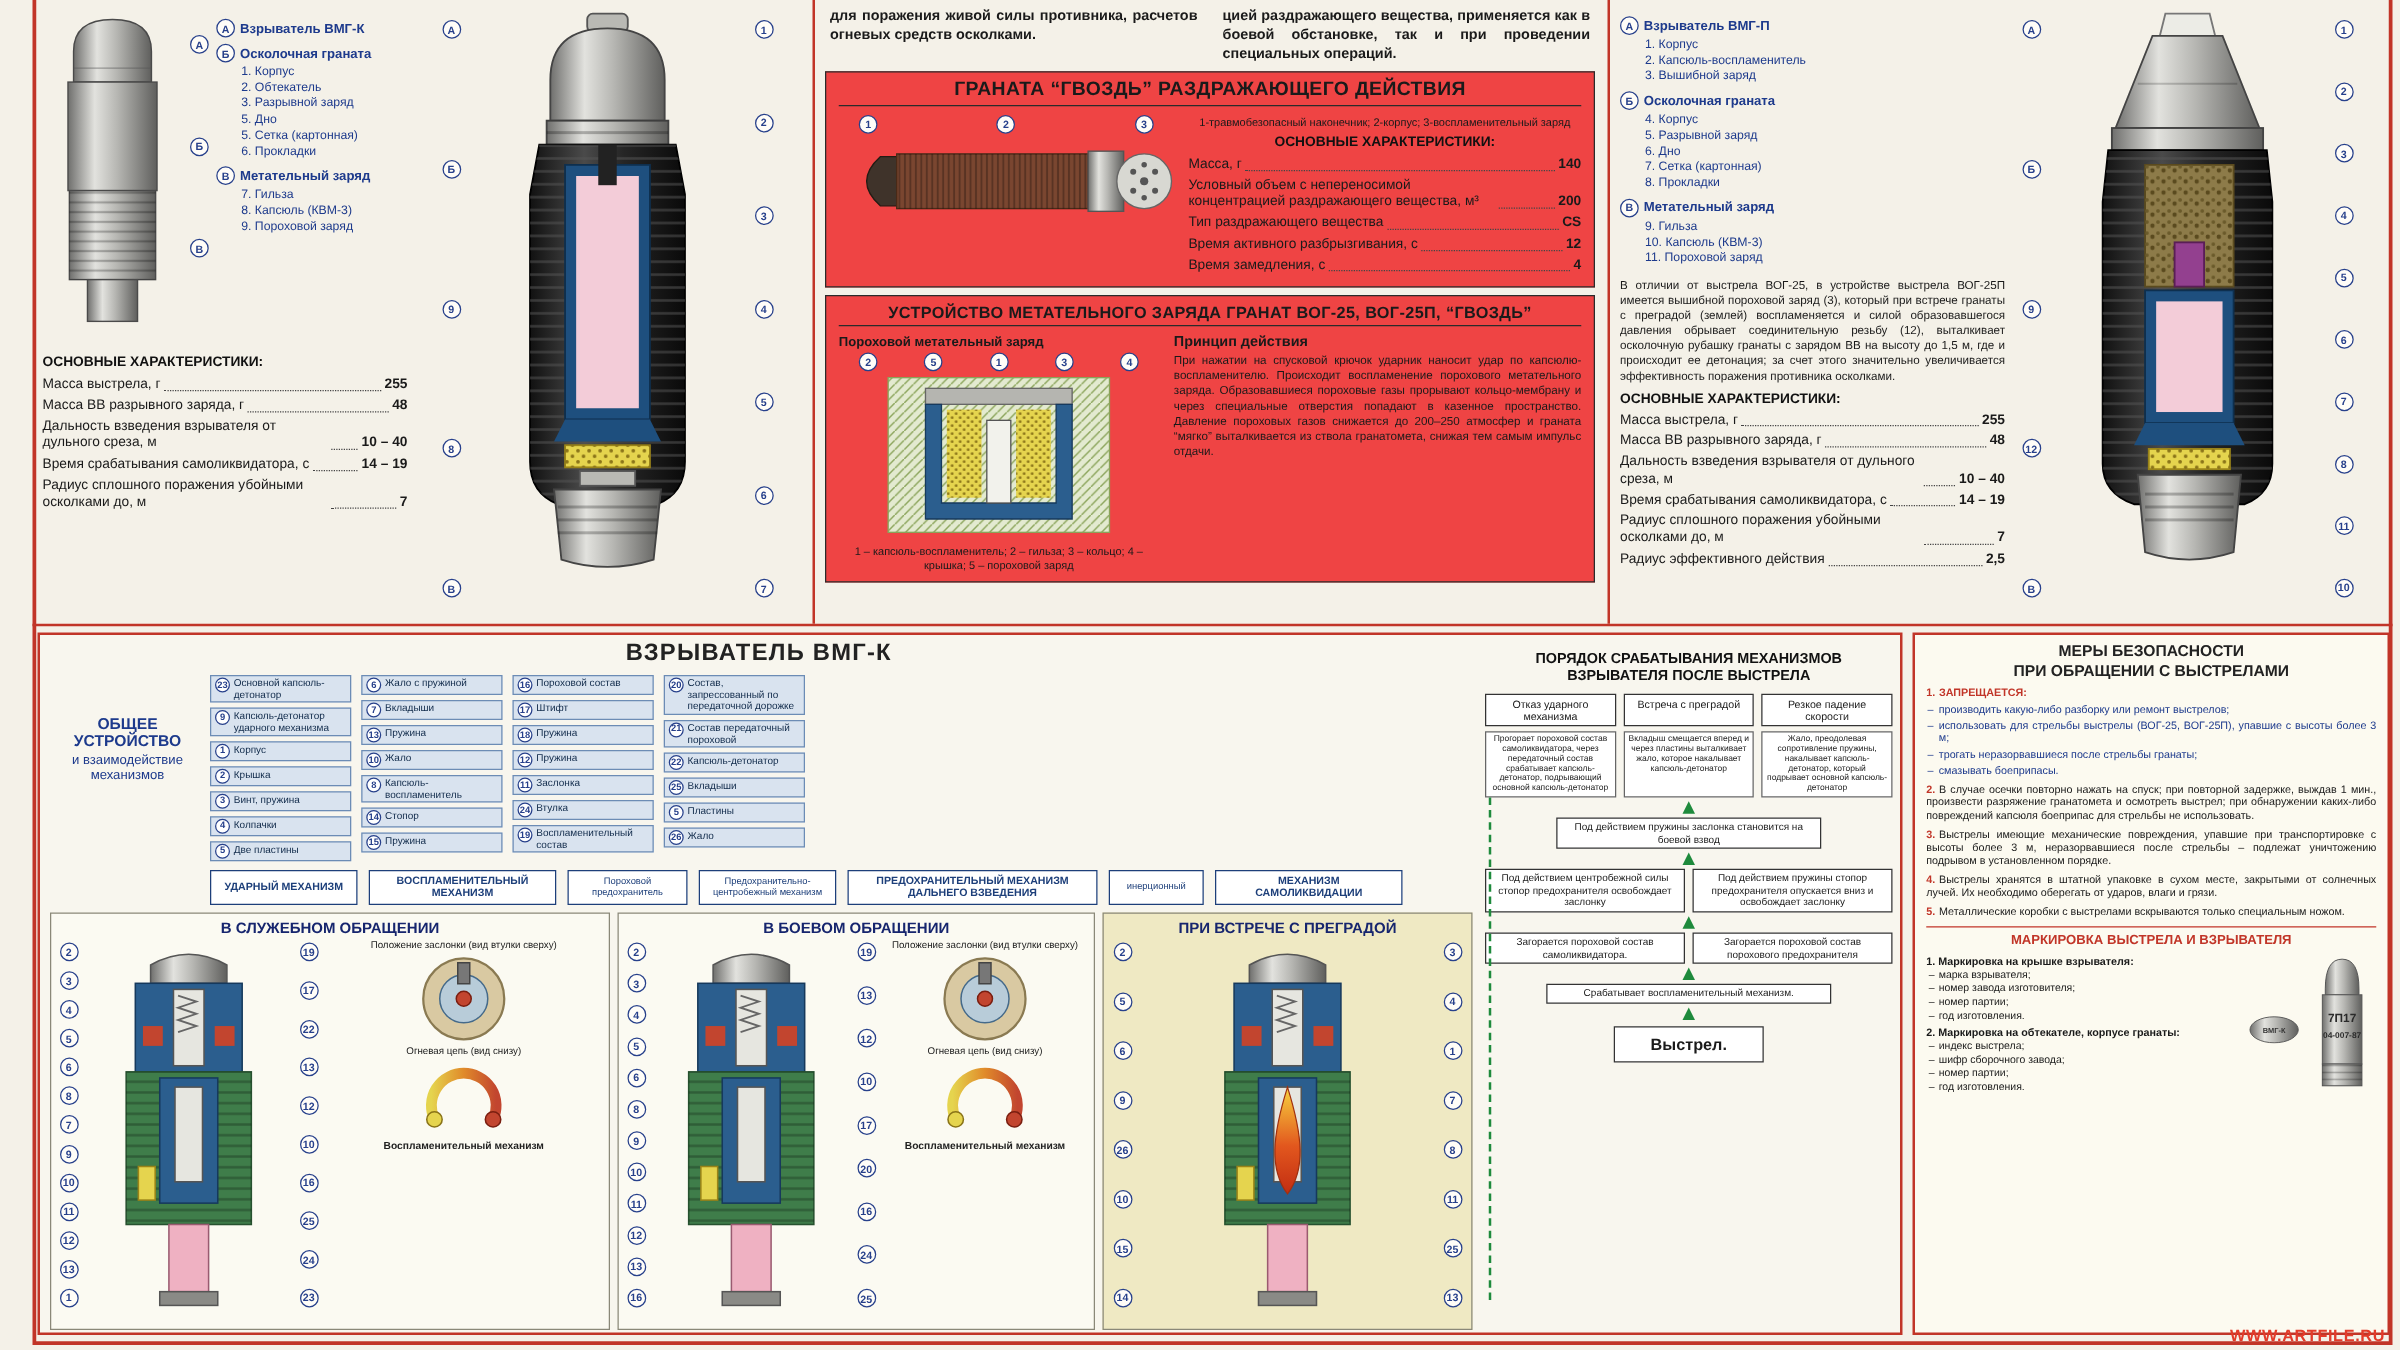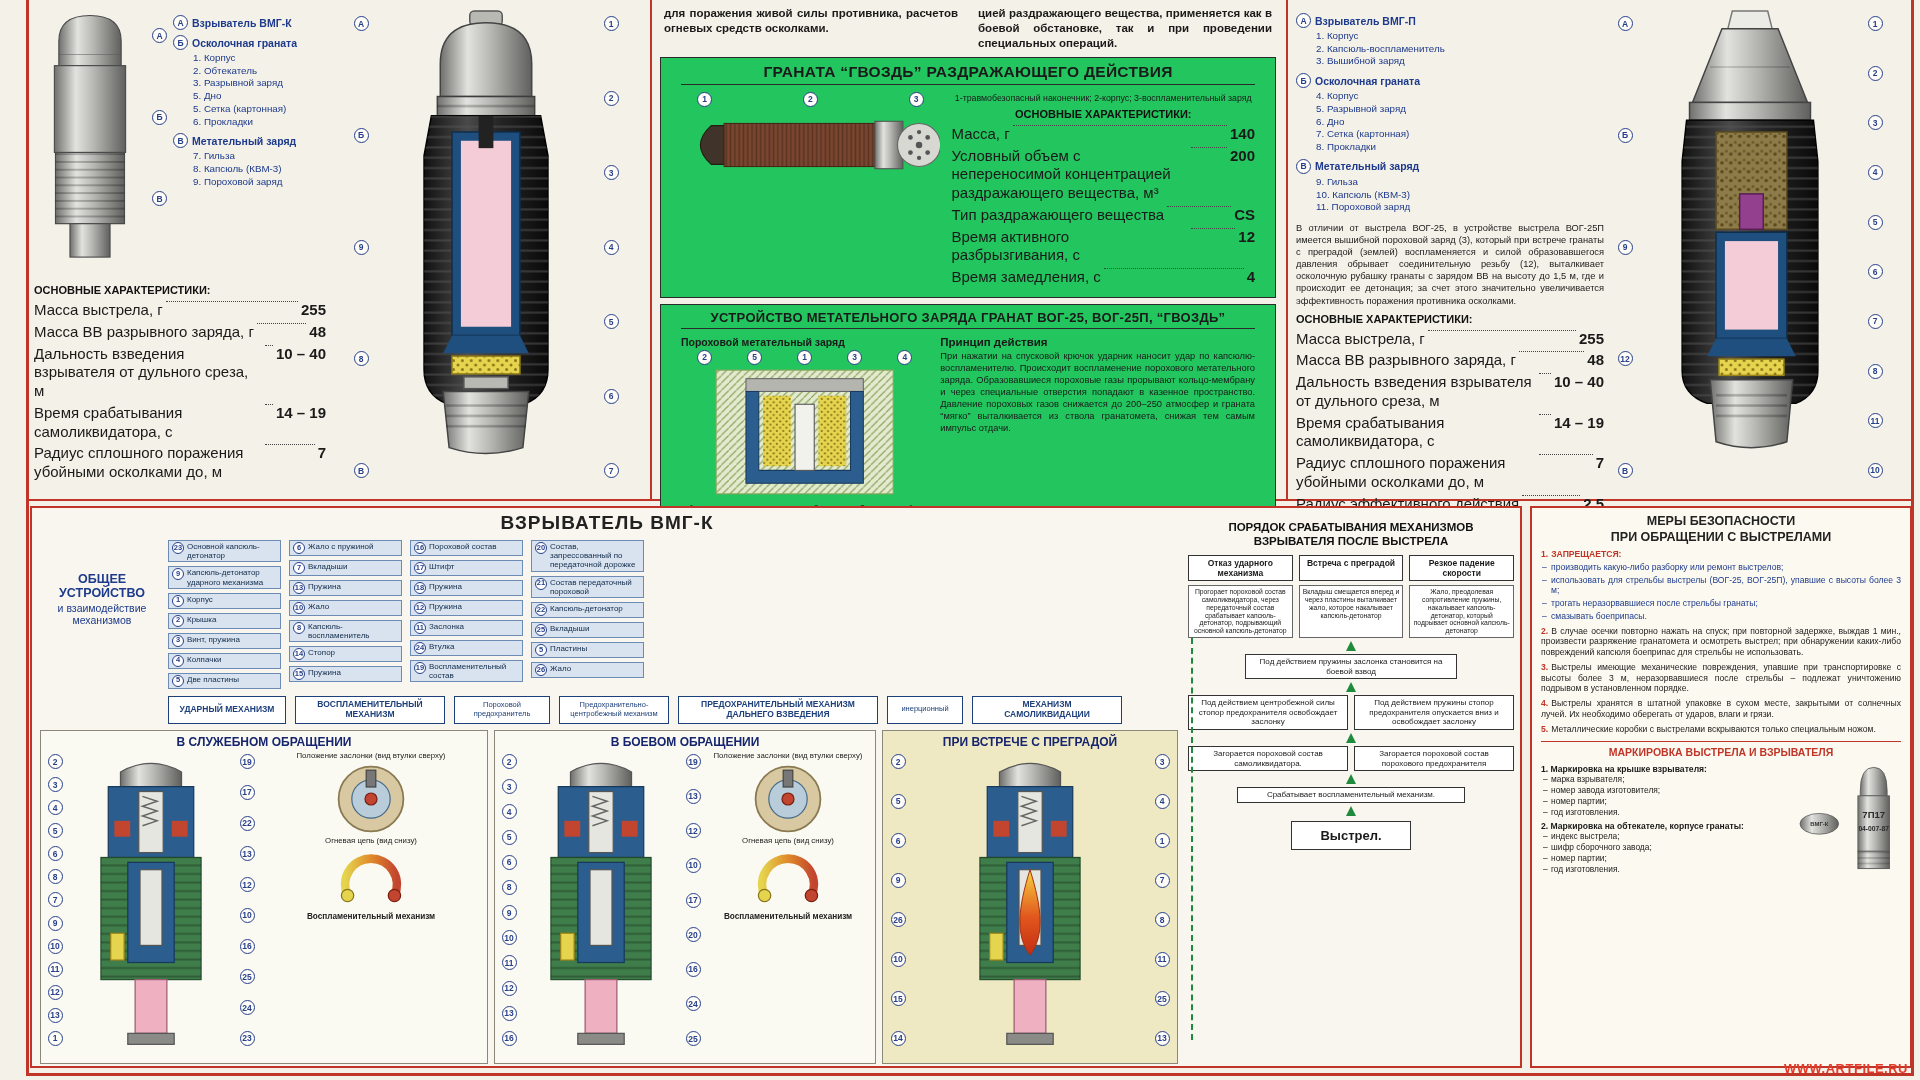--- a/index.html
+++ b/index.html
@@ -7,21 +7,21 @@
 body{font-family:"Liberation Sans","DejaVu Sans",sans-serif;background:#d8d4c8;color:#1a1a1a}
 .poster{position:relative;width:1920px;height:1080px;background:#f4f1e8;overflow:hidden}
 .frame{position:absolute;left:26px;top:-6px;width:1888px;height:1082px;border:3px solid #c13528;pointer-events:none;z-index:5}
 .vline{position:absolute;top:0;width:2px;height:499px;background:#c13528}
 .hline{position:absolute;left:26px;top:499px;width:1888px;height:2px;background:#c13528}
 
 .co{width:15px;height:15px;border-radius:50%;border:1.2px solid #27408b;color:#27408b;font-size:8.5px;font-weight:bold;display:flex;align-items:center;justify-content:center;background:#fffdf8;flex:none}
 .strip{display:flex;flex-direction:column;justify-content:space-between;align-items:center;padding:8px 0}
 
 .chars-title{font-weight:bold;font-size:11px;margin:4px 0 5px;color:#111}
-.crow{display:flex;align-items:flex-start;font-size:15px;line-height:1.25;margin-bottom:3px}
+.crow{display:flex;align-items:flex-end;font-size:11px;line-height:1.25;margin-bottom:3px}
 .clabel{max-width:78%}
 .dots{flex:1;border-bottom:1.3px dotted #444;margin:0 3px 2px}
 .cval{font-weight:bold}
 
 .phead{display:flex;align-items:center;gap:4px;font-weight:bold;color:#1d3a8c;font-size:10.5px;margin:5px 0 2px}
 .pitem{color:#1d3a8c;font-size:9.8px;line-height:1.3;padding-left:20px}
 
 .c1{position:absolute;left:34px;top:10px;width:300px;height:486px}
 .c1top{display:flex;gap:6px}
 .c1 .photo{width:112px;height:256px}
@@ -30,21 +30,21 @@
 
 .cut{position:absolute;top:8px;display:flex}
 .c2{left:348px;width:294px;height:488px}
 .c5{left:1612px;width:300px;height:488px}
 .cut svg.main{width:224px;height:478px}
 .cut .strip{width:26px;height:478px}
 
 .c3{position:absolute;left:660px;top:6px;width:616px;height:490px}
 .intro{display:flex;gap:20px;margin:0 4px 6px}
 .intro p{flex:1;font-size:11.5px;font-weight:bold;text-align:justify;line-height:1.3}
-.box{border:1.6px solid #2b2b2b;background:#22c55e;padding:5px 20px 7px;margin-top:6px}
+.box{border:1.6px solid #2b2b2b;background:#ef4444;padding:5px 10px 7px;margin-top:6px}
 .box-title{font-weight:bold;text-align:center;letter-spacing:.3px}
 .gbox .box-title{font-size:15.5px}
 .mbox .box-title{font-size:13px}
 .trule{border-top:1.5px solid #2b2b2b;margin:3px 0 5px}
 .gcols,.mcols{display:flex;gap:12px}
 .gleft{width:46%}.gright{width:54%}
 .mleft{width:44%}.mright{width:56%}
 .corow{display:flex;justify-content:space-between;padding:0 16px;margin:2px 0 3px}
 .caption{font-size:8.8px;text-align:center;line-height:1.25;margin-top:3px}
 .subhead{font-weight:bold;font-size:10.5px;margin:2px 0}
@@ -77,21 +77,21 @@
 .insets{display:flex;flex-direction:column;align-items:center;gap:2px;padding-top:2px}
 .inset-label{font-size:7.8px;text-align:center;line-height:1.15;color:#222}
 .inset-label.strong{font-weight:bold;font-size:8.2px;margin-top:4px}
 .insets svg{width:74px}
 
 .flow{position:absolute;left:1152px;top:10px;width:334px;height:548px;display:flex;flex-direction:column;align-items:center;padding:0 4px}
 .flow::before{content:'';position:absolute;left:7px;top:120px;bottom:26px;border-left:2px dashed #1e8a3c}
 .fh{font-weight:bold;font-size:11.5px;text-align:center;line-height:1.25;margin:2px 0 6px;color:#111}
 .frow{display:flex;gap:6px;justify-content:center;width:100%}
 .fbox{border:1.3px solid #333;background:#fff;padding:2px 4px;font-size:8px;text-align:center;line-height:1.2}
-.fbox.b{font-weight:bold;font-size:8.5px}
+.fbox.b{font-weight:normal;font-size:8.5px}
 .fnote{border:1px solid #666;background:#fff;padding:2px 3px;font-size:6.8px;text-align:center;line-height:1.15;flex:1}
 .uarr{width:0;height:0;border-left:5px solid transparent;border-right:5px solid transparent;border-bottom:10px solid #1e8a3c;margin:3px auto}
 .final{border:1.6px solid #333;background:#fff;font-size:13px;font-weight:bold;padding:6px 28px;margin-top:2px}
 
 .safety{position:absolute;left:1530px;top:506px;width:382px;height:562px;border:2px solid #c13528;background:#fcfaf0;padding:6px 9px;overflow:hidden}
 .stitle{font-weight:bold;text-align:center;font-size:12.5px;line-height:1.25;color:#222}
 .sitem{font-size:8.6px;line-height:1.25;margin-top:4px;text-align:justify}
 .snum{color:#c13528;font-weight:bold;margin-right:3px}
 .shead{color:#c13528;font-weight:bold}
 .sb{position:relative;color:#1d3a8c;font-size:8.6px;line-height:1.25;padding-left:10px;margin-top:2px;text-align:justify}

